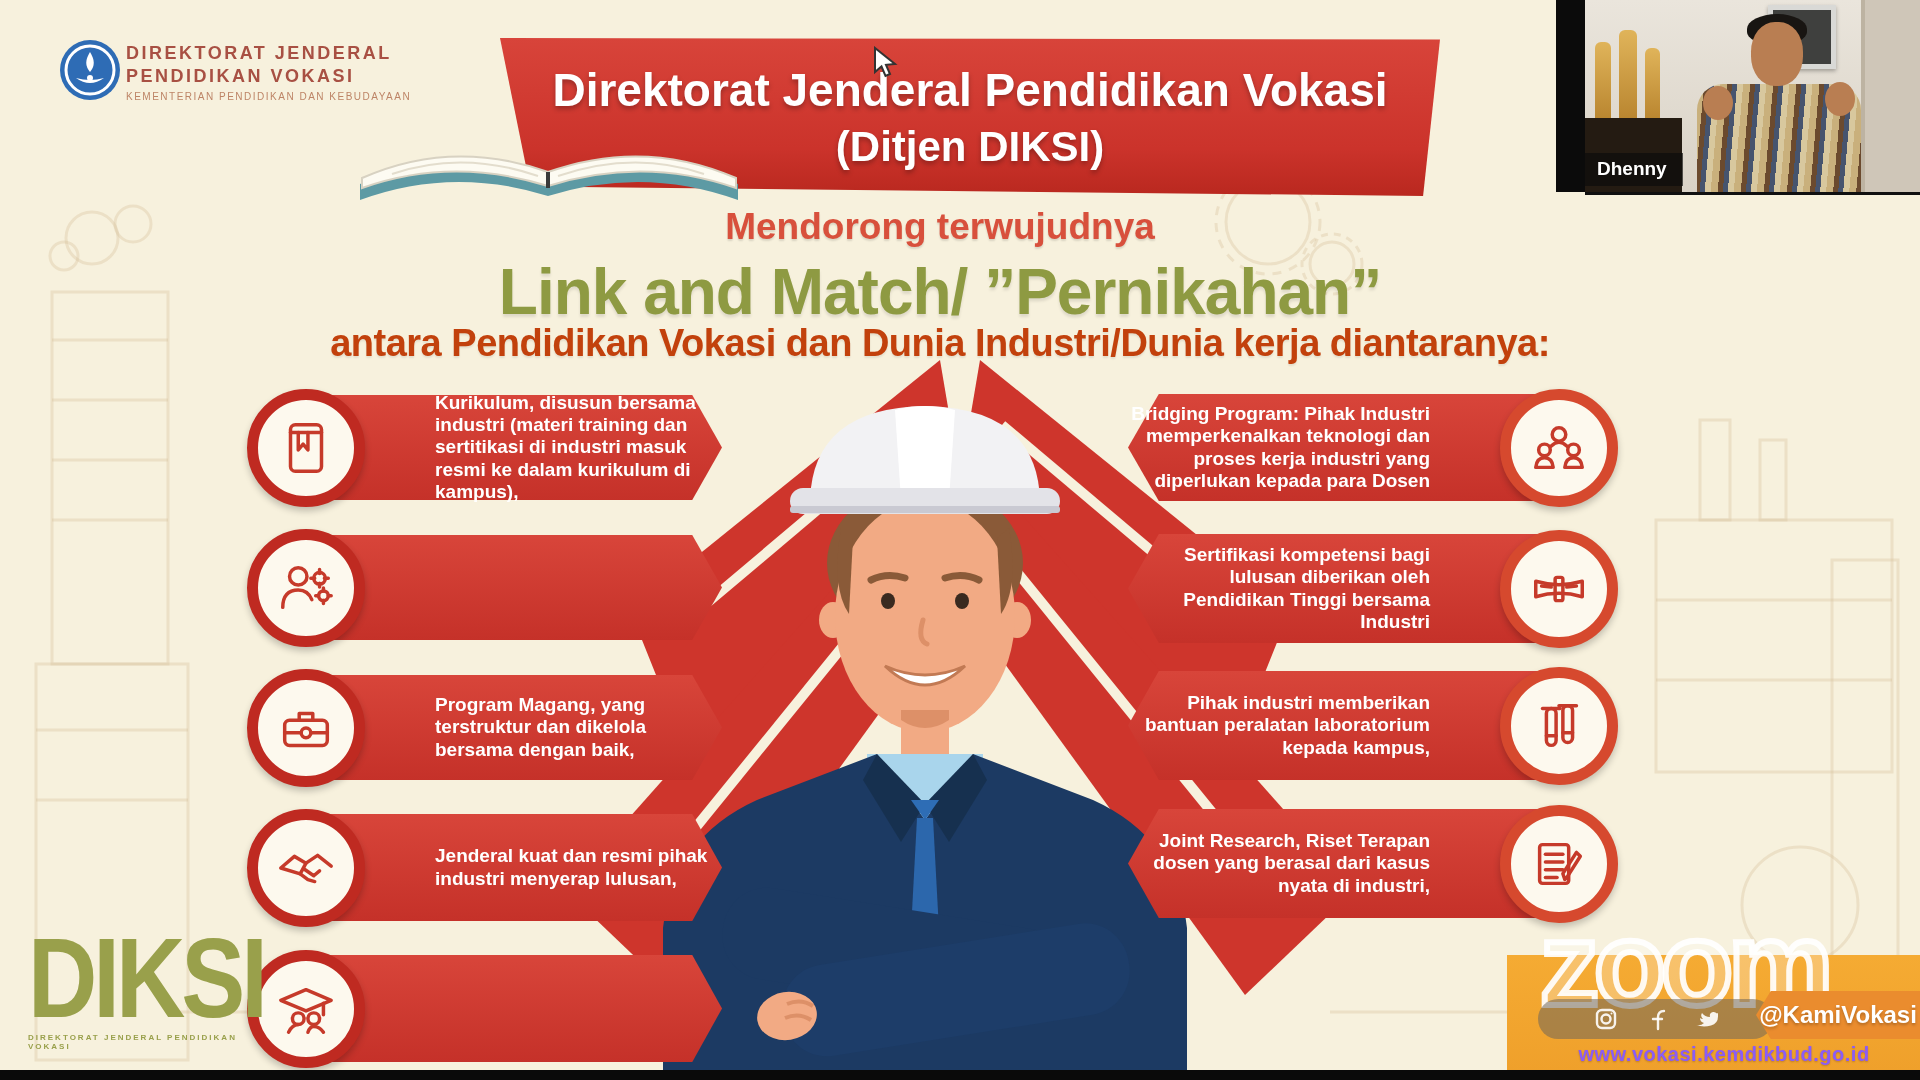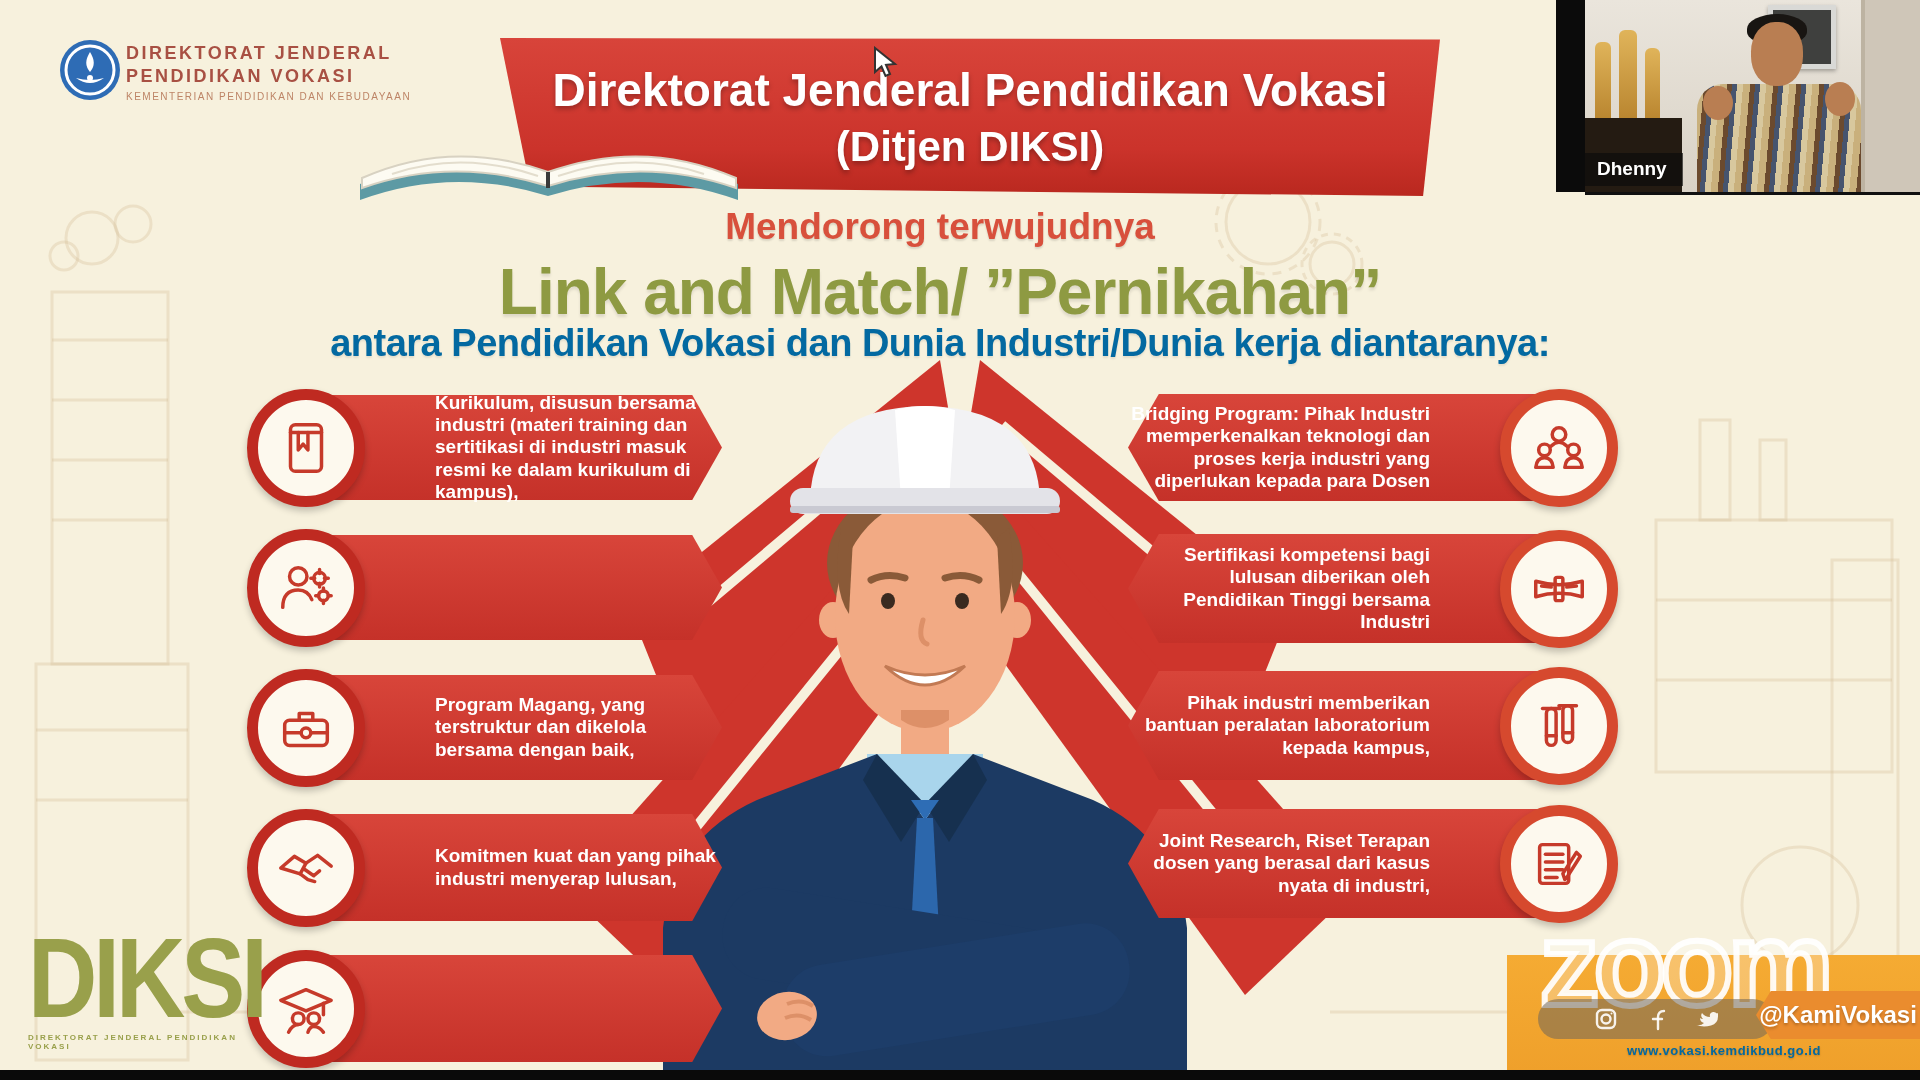--- a/index.html
+++ b/index.html
@@ -24,21 +24,21 @@
           box-shadow:0 6px 10px rgba(0,0,0,.12);}
   .banner-l1{color:#fff;font-weight:bold;font-size:46px;text-shadow:0 3px 5px rgba(0,0,0,.28);}
   .banner-l2{color:#fff;font-weight:bold;font-size:42px;text-shadow:0 3px 5px rgba(0,0,0,.28);}
 
   .kicker{left:0;top:206px;width:1880px;text-align:center;z-index:5;
           font-weight:bold;font-size:37px;color:#d8503c;text-shadow:0 2px 2px rgba(0,0,0,.12);}
   .headline{left:0;top:255px;width:1880px;text-align:center;z-index:5;
             font-weight:bold;font-size:64px;color:#8e9a42;letter-spacing:-1px;
             text-shadow:0 3px 3px rgba(0,0,0,.10);}
   .subline{left:0;top:322px;width:1880px;text-align:center;z-index:5;
-           font-weight:bold;font-size:38px;color:#0369a1;letter-spacing:-0.5px;
+           font-weight:bold;font-size:38px;color:#c2410c;letter-spacing:-0.5px;
            text-shadow:0 2px 2px rgba(0,0,0,.08);}
 
   
   .burst{left:470px;top:330px;width:980px;height:740px;z-index:2;}
 
   
   .row{z-index:4;display:flex;align-items:center;gap:48px;}
   .row-l{left:247px;width:475px;}
   .row-r{left:1128px;width:490px;flex-direction:row-reverse;}
   .pill{position:absolute;top:6px;bottom:6px;background:linear-gradient(180deg,#d8453a,#c53129);
@@ -78,22 +78,22 @@
              letter-spacing:-5px;color:rgba(255,255,255,.28);
              -webkit-text-stroke:6px rgba(255,255,255,.92);line-height:1;}
   .social-bar{left:1538px;top:999px;width:235px;height:40px;z-index:8;border-radius:20px;
               background:rgba(112,102,90,.55);display:flex;align-items:center;justify-content:center;gap:26px;}
   .social-bar svg{width:24px;height:24px;}
   .sic{stroke:rgba(255,255,255,.9);stroke-width:2.4;fill:none;stroke-linecap:round;stroke-linejoin:round;}
   .ribbon{left:1756px;top:991px;width:164px;height:48px;z-index:9;background:#ea8c2e;
           clip-path:polygon(9% 0,100% 0,100% 100%,9% 100%,0 50%);
           display:flex;align-items:center;justify-content:center;
           color:#fff;font-weight:bold;font-size:24px;text-shadow:0 2px 3px rgba(0,0,0,.25);}
-  .website{left:1528px;top:1043px;width:392px;z-index:8;text-align:center;color:#0369a1;
-           font-weight:bold;font-size:13px;letter-spacing:.5px;text-shadow:0 1px 2px rgba(0,0,0,.2);}
+  .website{left:1528px;top:1043px;width:392px;z-index:8;text-align:center;color:#8b5cf6;
+           font-weight:bold;font-size:20px;letter-spacing:.5px;text-shadow:0 1px 2px rgba(0,0,0,.2);}
 
   
   .vstrip{left:1556px;top:0;width:29px;height:192px;background:#0b0b0b;z-index:10;}
   .vtile{left:1585px;top:0;width:335px;height:192px;z-index:10;overflow:hidden;
          background:linear-gradient(180deg,#eae5dc,#d9d2c6);border-bottom:3px solid #101010;}
   .vdoor{position:absolute;right:0;top:0;width:55px;height:192px;background:#cfc6b8;
          border-left:4px solid #bdb3a2;}
   .vframe{position:absolute;left:183px;top:5px;width:58px;height:54px;background:#3f403e;
           border:5px solid #d9d9d6;box-shadow:0 2px 4px rgba(0,0,0,.3);}
   .vshelf{position:absolute;left:0;top:118px;width:97px;height:74px;background:#241b12;}
@@ -240,21 +240,21 @@
     <div class="pill pill-l"></div>
     <div class="badge badge-l">
       <svg viewBox="0 0 64 64">
           <g class="ic">
             <path d="M6 32 L20 20 L32 27 L26 38 Z"></path>
             <path d="M58 30 L44 19 L32 27"></path>
             <path d="M26 38 L34 44 M30 33 L40 40 M40 40 L46 35 M34 44 L41 46"></path>
           </g>
         </svg>
     </div>
-    <div class="row-txt">Komitmen kuat dan yang pihak industri menyerap lulusan,</div>
+    <div class="row-txt">Jenderal kuat dan resmi pihak industri menyerap lulusan,</div>
   </div>
 
   <div class="abs row row-l" style="top:949px;height:119px;">
     <div class="pill pill-l"></div>
     <div class="badge badge-l">
       <svg viewBox="0 0 64 64">
           <g class="ic">
             <polygon points="32,12 58,23 32,34 6,23"></polygon>
             <line x1="50" y1="26" x2="50" y2="38"></line>
             <circle cx="24" cy="42" r="6"></circle>

